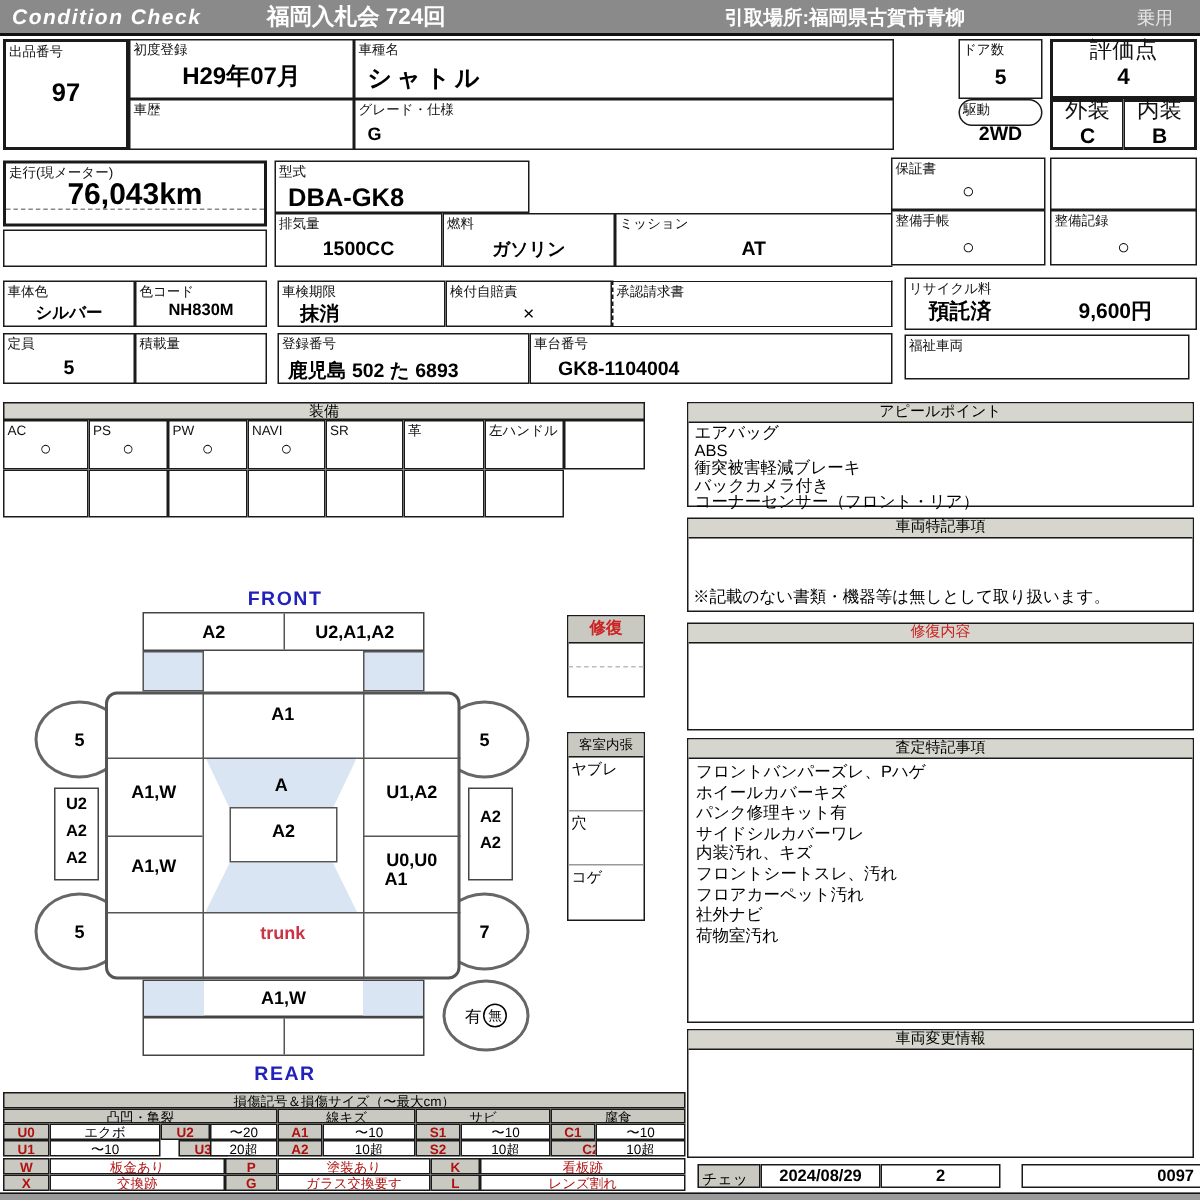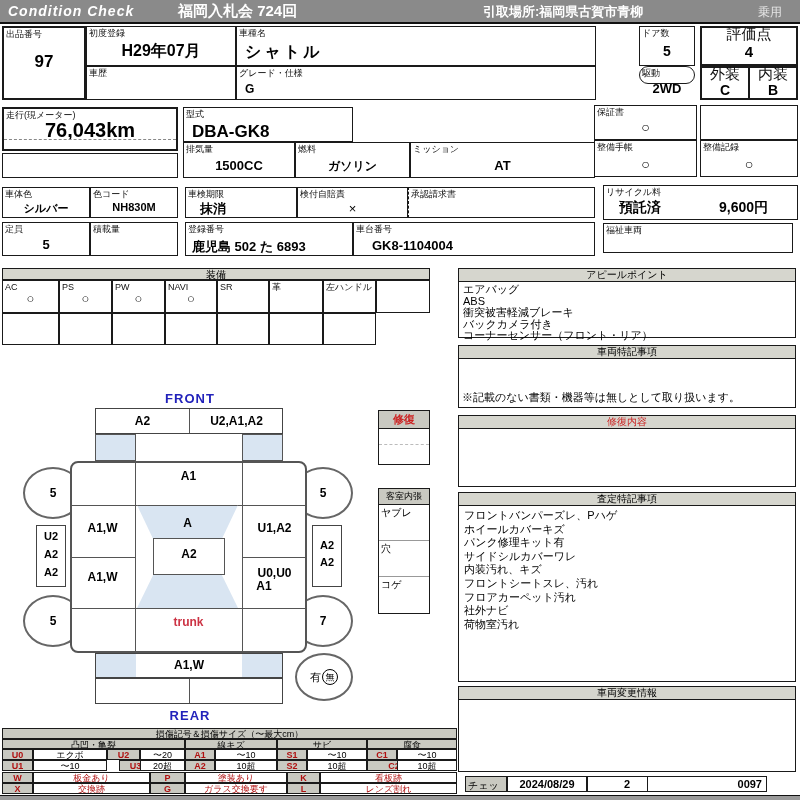--- a/index.html
+++ b/index.html
@@ -240,21 +240,21 @@
 
   <div class="c" style="left:465px;top:776px;width:42px;height:16px;background:#c9c9c1;">
     <span class="abs" style="left:2px;top:2px;font-size:10px;">チェック</span>
   </div>
   <div class="c" style="left:507px;top:776px;width:80px;height:16px;">
     <span class="v" style="top:1px;font-size:11px;">2024/08/29</span>
   </div>
   <div class="c" style="left:587px;top:776px;width:80px;height:16px;">
     <span class="v" style="top:1px;font-size:11px;">2</span>
   </div>
-  <div class="c" style="left:647px;top:776px;width:120px;height:16px;">
+  <div class="c" style="left:681px;top:776px;width:120px;height:16px;">
     <span class="abs" style="right:4px;top:1px;font-size:11px;font-weight:bold;">0097</span>
   </div>
 
   <div class="dl" style="left:150px;top:391px;width:80px;color:#2222bb;font-size:13px;letter-spacing:1px;">FRONT</div>
 
   <div class="obox" style="left:95px;top:408px;width:188px;height:26px;">
     <span class="dl" style="left:0;top:5px;width:93px;">A2</span>
     <span class="dl" style="left:93px;top:5px;width:95px;">U2,A1,A2</span>
     <div class="ln" style="left:93px;top:0;width:1px;height:24px;"></div>
   </div>

